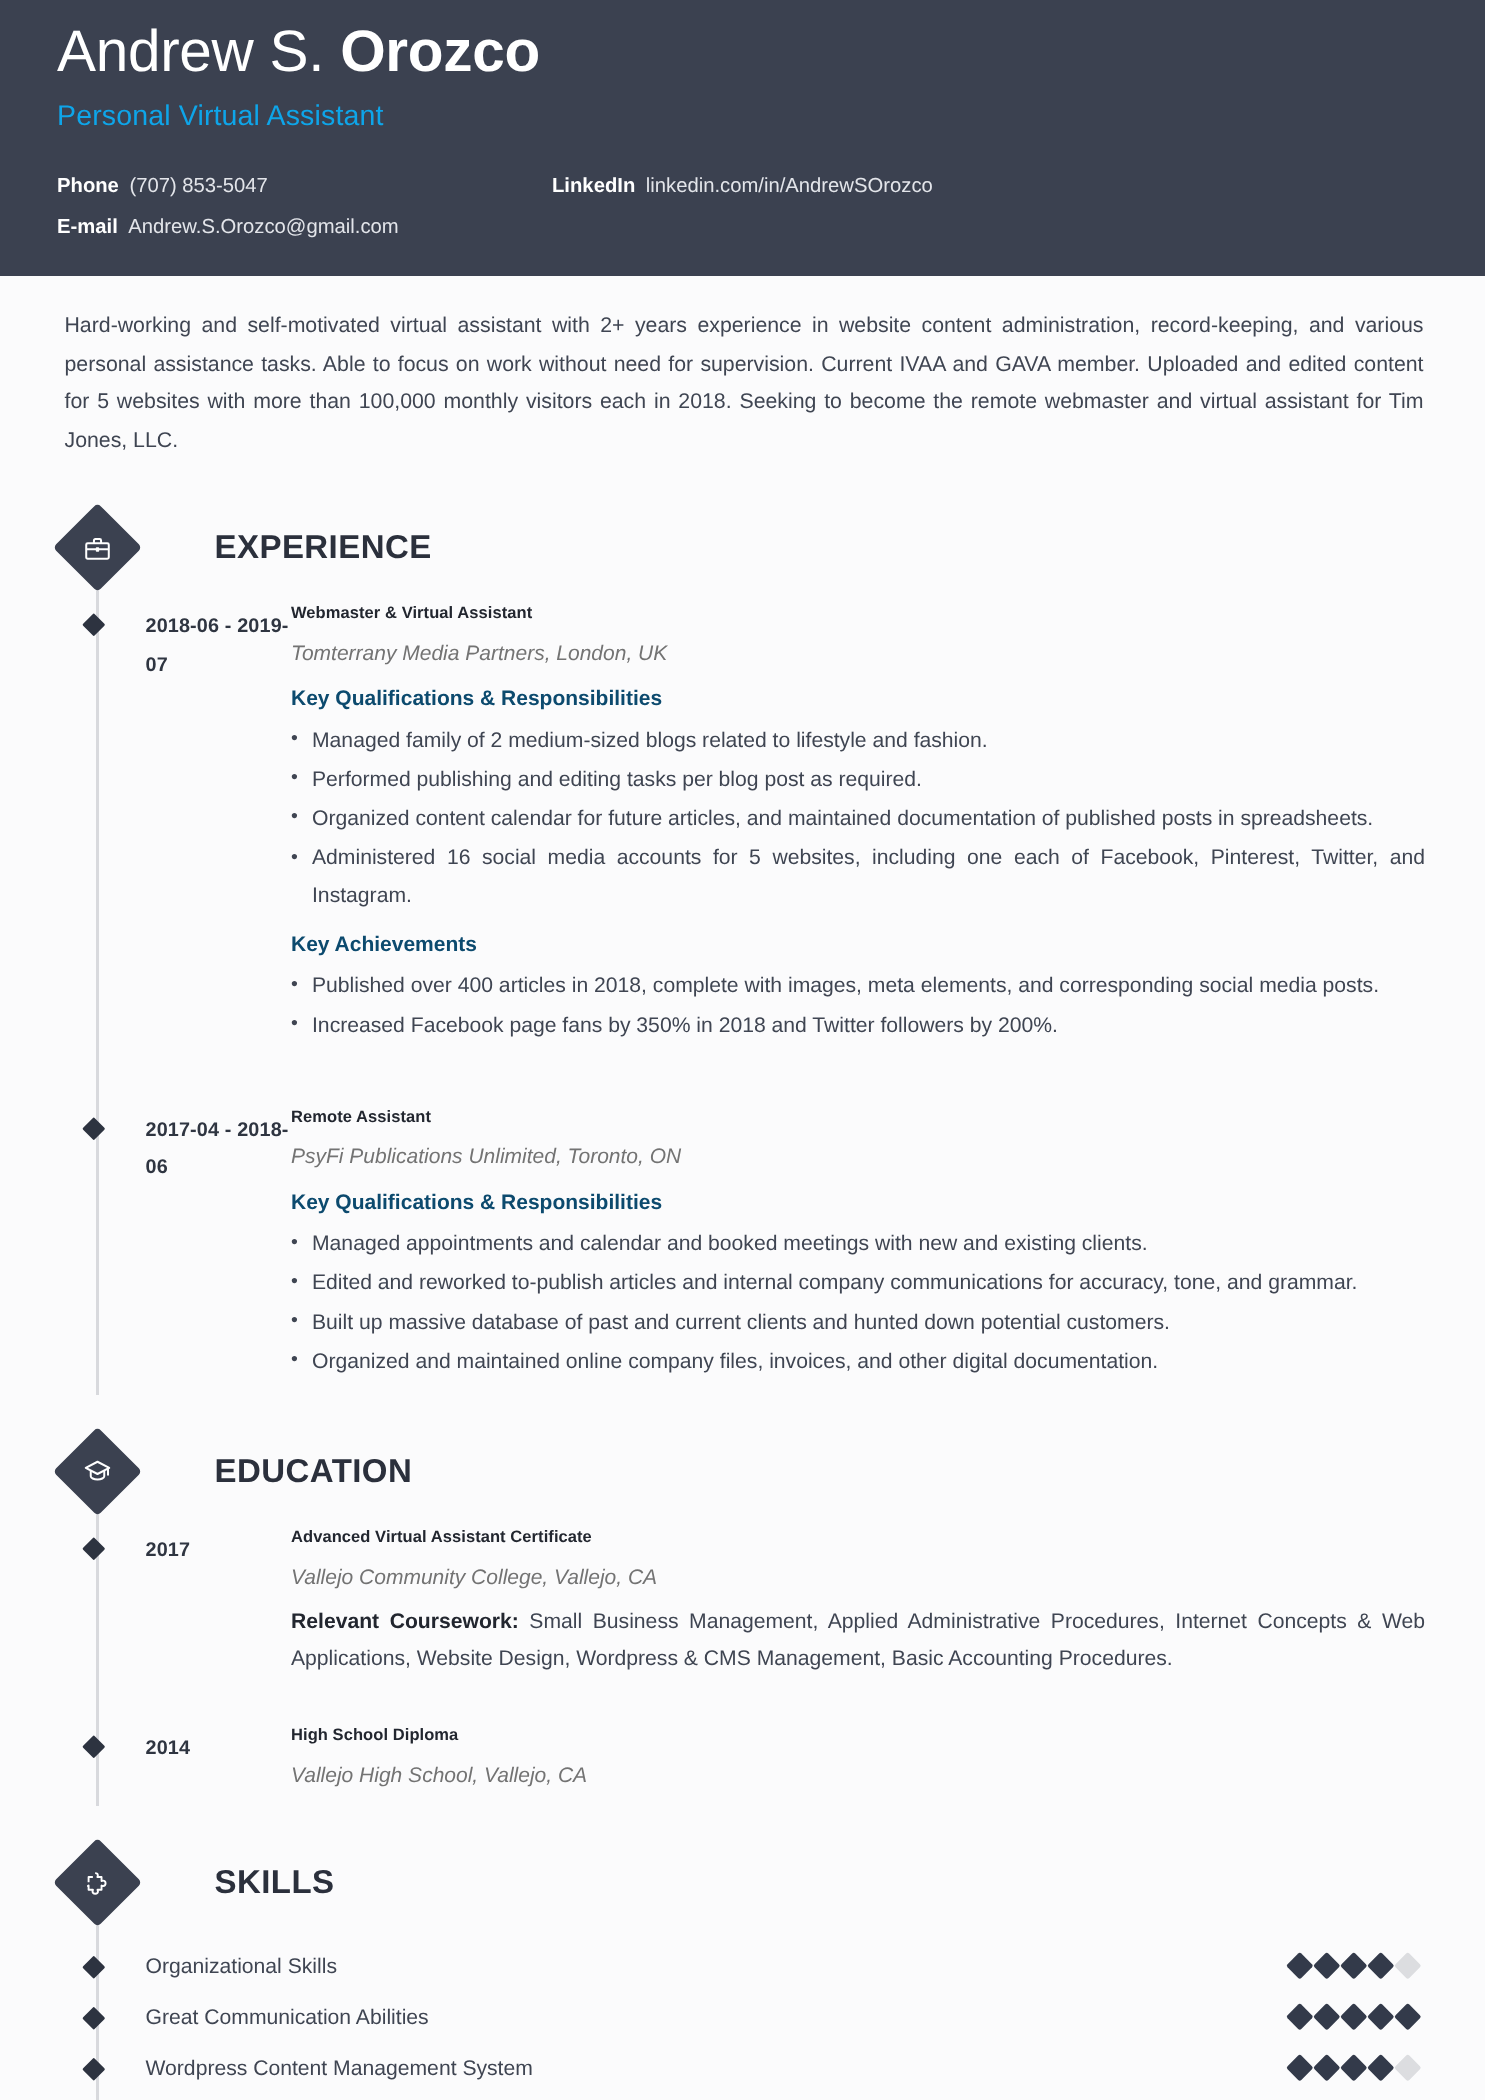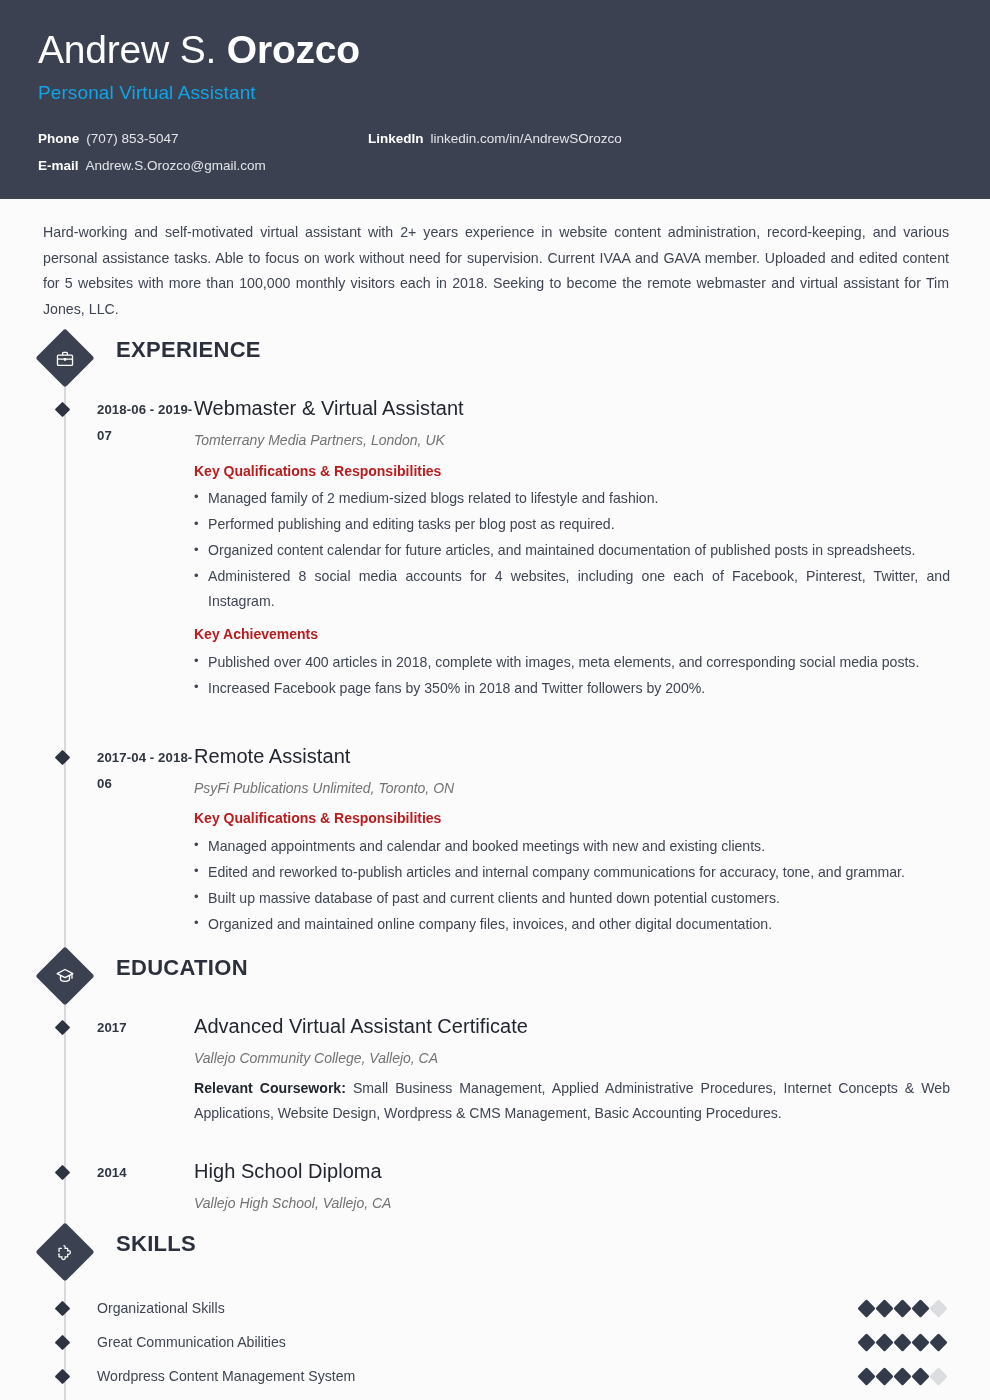--- a/index.html
+++ b/index.html
@@ -15,21 +15,21 @@
     position: relative;
     width: 990px;
     height: 1400px;
     background: #fbfbfc;
     overflow: hidden;
   }
 
   
   .header {
     background: #3b4150;
-    padding: 28px 38px 26px 38px;
+    padding: 13px 38px 26px 38px;
     color: #ffffff;
   }
   .name {
     font-size: 39px;
     line-height: 1.12;
     font-weight: 400;
     color: #ffffff;
     letter-spacing: -0.2px;
   }
   .name .last { font-weight: 700; }
@@ -74,24 +74,25 @@
     text-align: justify;
     padding-top: 21px;
     padding-left: 3px;
     padding-right: 1px;
   }
 
   
   .section { position: relative; }
   .section-head {
     display: flex;
-    align-items: flex-start;
-    margin-top: 14px;
+    align-items: center;
+    margin-top: 36px;
     position: relative;
     z-index: 3;
+    gap: 27px;
   }
   .sec-diamond {
     width: 42px; height: 42px;
     background: #3b4150;
     transform: rotate(45deg);
     border-radius: 3px;
     margin-left: 4px;
     display: flex;
     align-items: center;
     justify-content: center;
@@ -142,37 +143,37 @@
     font-size: 13.2px;
     font-weight: 700;
     color: #2f3541;
     line-height: 1.95;
     padding-top: 2px;
     letter-spacing: 0.1px;
   }
   .entry-main { flex: 1; min-width: 0; }
 
   .entry-title {
-    font-size: 20px;
-    font-weight: 400;
+    font-size: 11px;
+    font-weight: 700;
     color: #22262f;
     line-height: 1.35;
     letter-spacing: 0.05px;
   }
   .entry-sub {
     font-size: 14px;
     font-style: italic;
     color: #737373;
     margin-top: 9px;
     line-height: 1.4;
   }
   .sub-head {
     font-size: 14px;
     font-weight: 700;
-    color: #b91c1c;
+    color: #0c4a6e;
     margin-top: 10px;
     line-height: 1.45;
   }
   ul.bullets { list-style: none; margin-top: 5px; }
   ul.bullets li {
     position: relative;
     font-size: 14.1px;
     line-height: 1.78;
     color: #3f4552;
     padding-left: 14px;
@@ -289,21 +290,21 @@
             <div class="entry-date">2018-06 - 2019-07</div>
             <div class="entry-main">
               <div class="entry-title">Webmaster &amp; Virtual Assistant</div>
               <div class="entry-sub">Tomterrany Media Partners, London, UK</div>
 
               <div class="sub-head">Key Qualifications &amp; Responsibilities</div>
               <ul class="bullets">
                 <li>Managed family of 2 medium-sized blogs related to lifestyle and fashion.</li>
                 <li>Performed publishing and editing tasks per blog post as required.</li>
                 <li>Organized content calendar for future articles, and maintained documentation of published posts in spreadsheets.</li>
-                <li>Administered 8 social media accounts for 4 websites, including one each of Facebook, Pinterest, Twitter, and Instagram.</li>
+                <li>Administered 16 social media accounts for 5 websites, including one each of Facebook, Pinterest, Twitter, and Instagram.</li>
               </ul>
 
               <div class="sub-head">Key Achievements</div>
               <ul class="bullets">
                 <li>Published over 400 articles in 2018, complete with images, meta elements, and corresponding social media posts.</li>
                 <li>Increased Facebook page fans by 350% in 2018 and Twitter followers by 200%.</li>
               </ul>
             </div>
           </div>
         </div>

